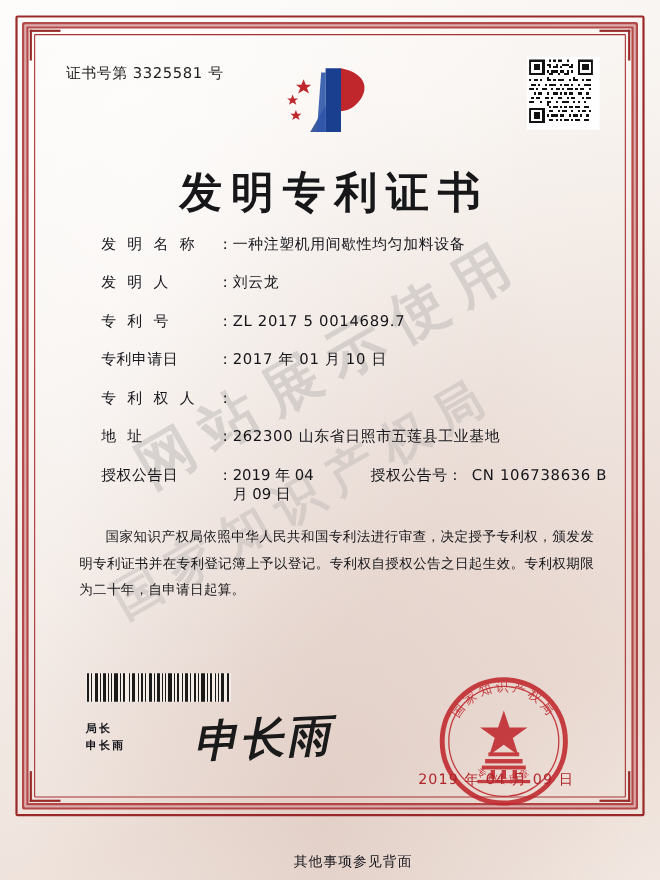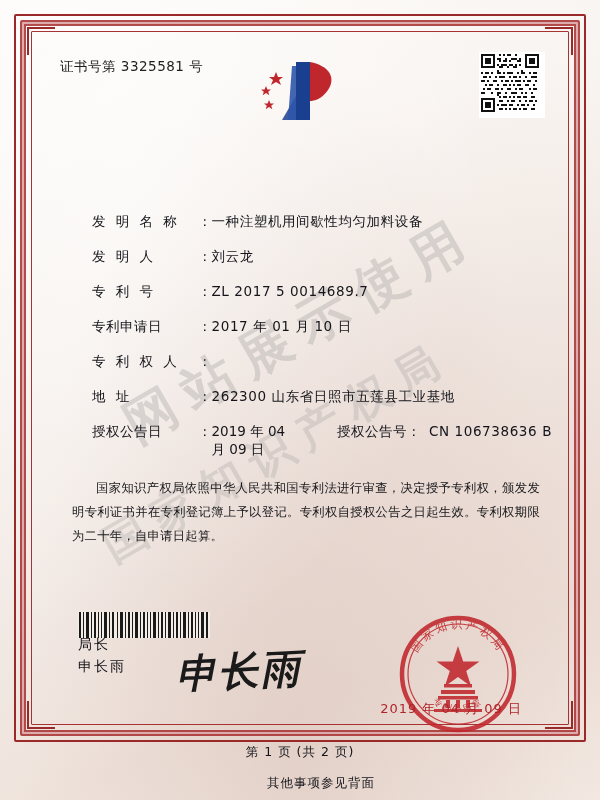--- a/index.html
+++ b/index.html
@@ -174,25 +174,26 @@
     left: 78px;
     top: 612px;
     width: 132px;
     height: 26px;
   }
 
   
   #signature-block {
     position: absolute;
     left: 78px;
-    top: 634px;
-    font-size: 14px;
+    top: 655px;
+    font-size: 10px;
     color: #14141a;
     line-height: 1.55;
     letter-spacing: 2px;
+    font-weight: bold;
   }
   #signature-script {
     position: absolute;
     left: 176px;
     top: 644px;
     font-size: 40px;
     color: #1a1a1a;
     font-family: "DejaVu Serif", "Liberation Serif", serif;
     font-style: italic;
     font-weight: bold;
@@ -417,20 +418,21 @@
       <path d="M40 10 L44 10 L44 64 L36 64 Z" fill="#2d55a8" opacity="0.9"></path>
 
       <g fill="#c0272d">
         <polygon points="24,16 26,21 31,21 27,24 29,29 24,26 19,29 21,24 17,21 22,21"></polygon>
         <polygon points="14,30 15.4,33.5 19,33.5 16.2,35.7 17.3,39.2 14,37.1 10.7,39.2 11.8,35.7 9,33.5 12.6,33.5"></polygon>
         <polygon points="17,44 18.4,47.5 22,47.5 19.2,49.7 20.3,53.2 17,51.1 13.7,53.2 14.8,49.7 12,47.5 15.6,47.5"></polygon>
       </g>
     </svg>
   </div>
 
+  <div id="doc-title">发明专利证书</div>
 
   <div id="watermark">网站展示使用</div>
   <div id="watermark2">国家知识产权局</div>
 
   <div id="fields">
 
     <div class="field-row">
       <span class="field-label">发 明 名 称</span>
       <span class="field-colon">：</span>
       <span class="field-value">一种注塑机用间歇性均匀加料设备</span>
@@ -553,16 +555,15 @@
           <textPath href="#sealTopArc" startOffset="50%" text-anchor="middle">国家知识产权局</textPath>
         </text>
         <text font-size="9" fill="#c0272d" font-family="DejaVu Sans, sans-serif" letter-spacing="2">
           <textPath href="#sealBottomArc" startOffset="50%" text-anchor="middle">专利专用章</textPath>
         </text>
       </g>
     </svg>
   </div>
   <div id="seal-date">2019 年 04 月 09 日</div>
 
-  <div id="page-indicator">第 1 页 (共 2 页)</div>
   <div id="back-note">其他事项参见背面</div>
 
 </div>
 
 </body></html>

